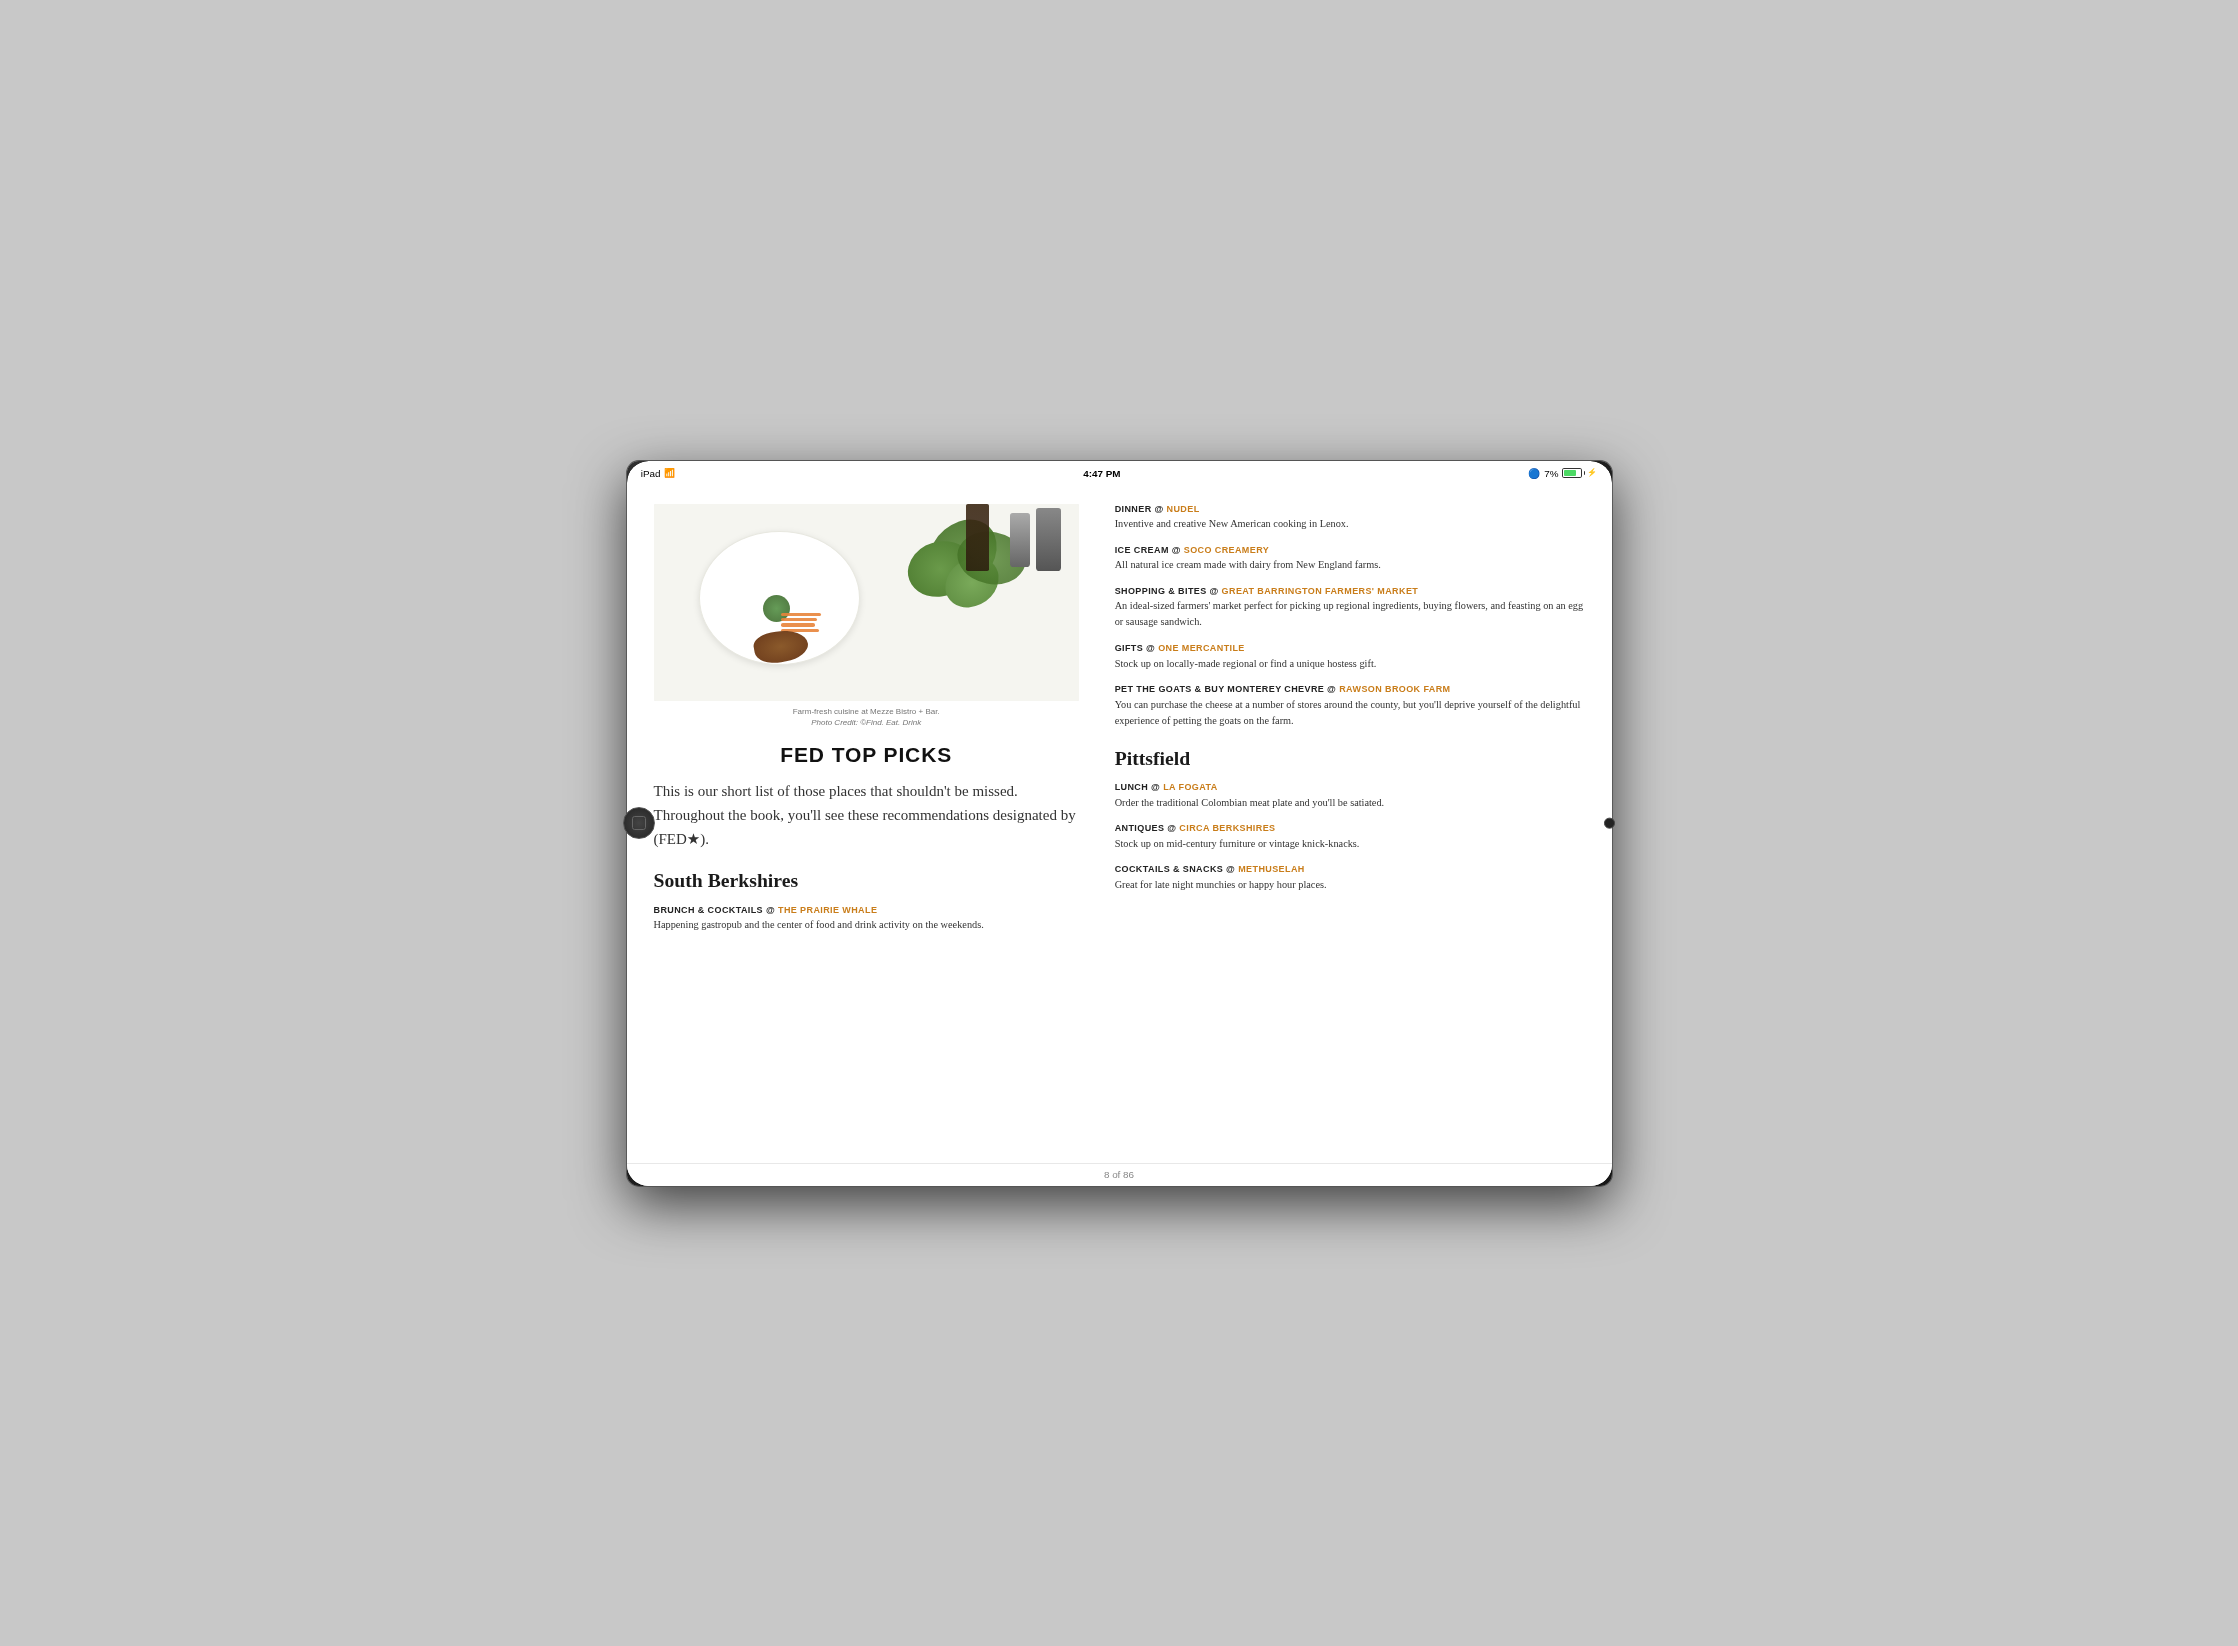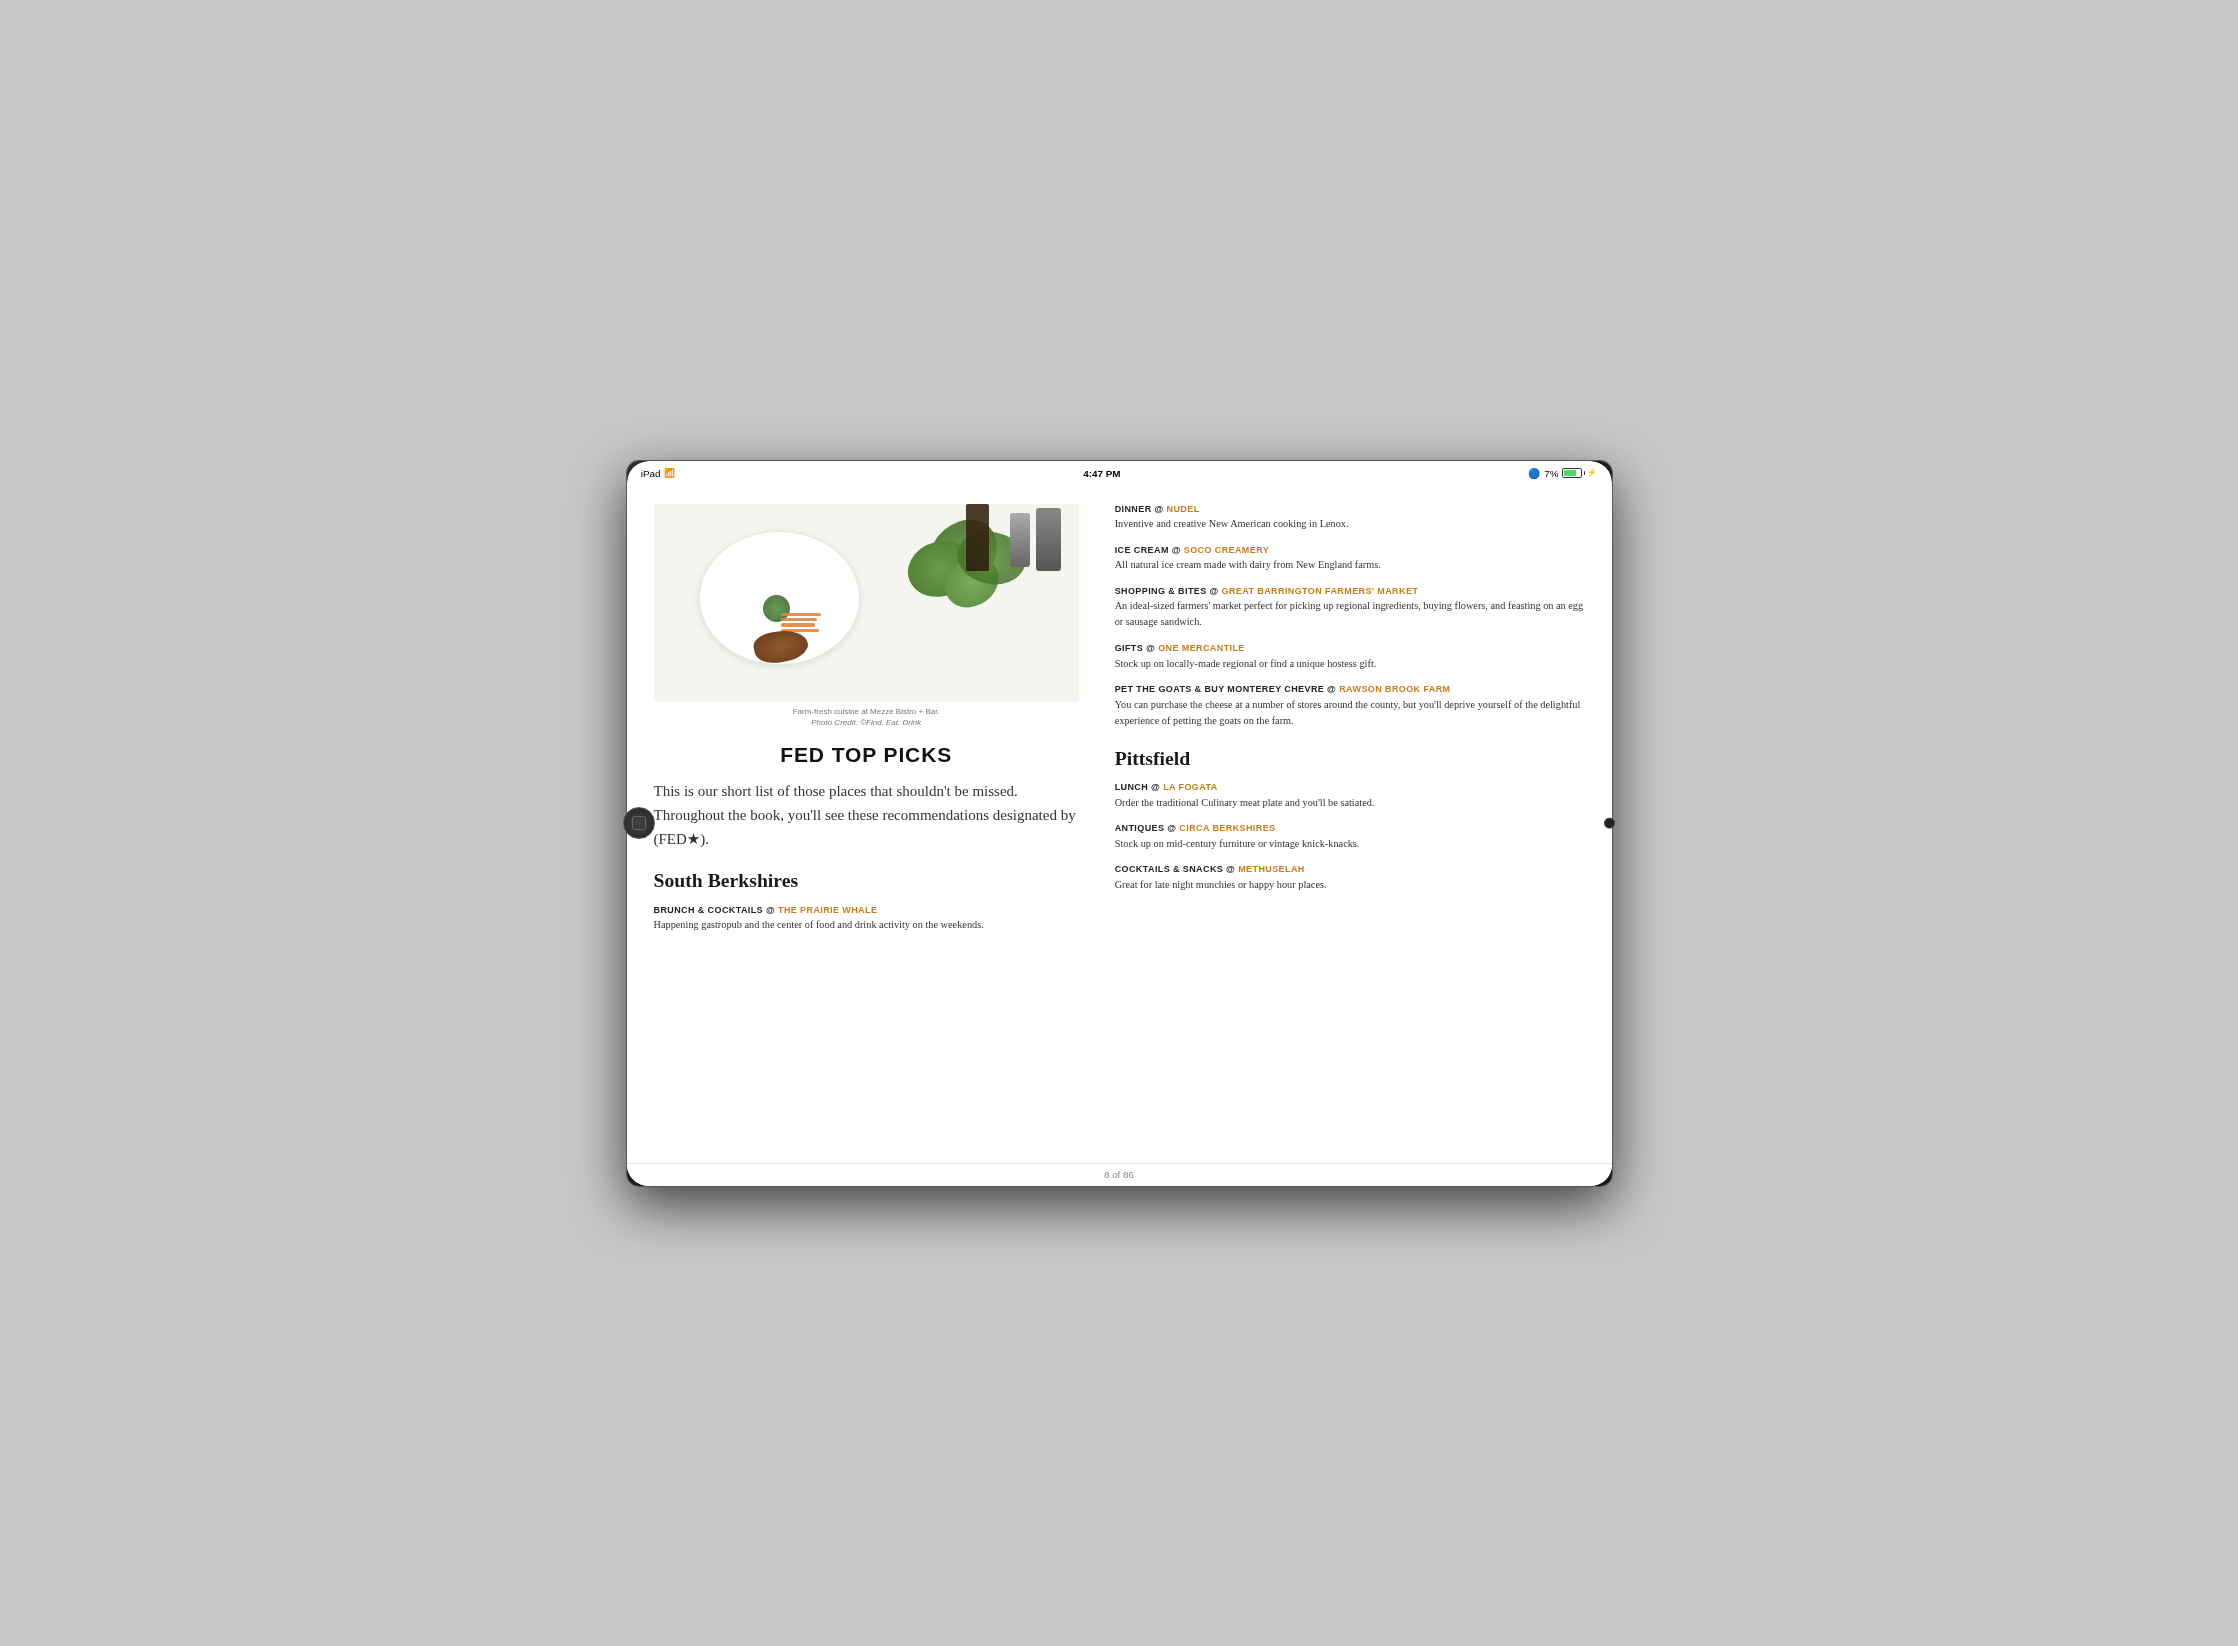--- a/index.html
+++ b/index.html
@@ -483,21 +483,21 @@
           </div>
 
           <div class="right-section">
             <h2 class="section-heading">Pittsfield</h2>
 
             <div class="entry">
               <div class="entry-label">
                 <span>LUNCH @</span>
                 <a class="at-link">LA FOGATA</a>
               </div>
-              <p class="entry-desc">Order the traditional Culinary meat plate and you'll be satiated.</p>
+              <p class="entry-desc">Order the traditional Colombian meat plate and you'll be satiated.</p>
             </div>
 
             <div class="entry">
               <div class="entry-label">
                 <span>ANTIQUES @</span>
                 <a class="at-link">CIRCA BERKSHIRES</a>
               </div>
               <p class="entry-desc">Stock up on mid-century furniture or vintage knick-knacks.</p>
             </div>
 

